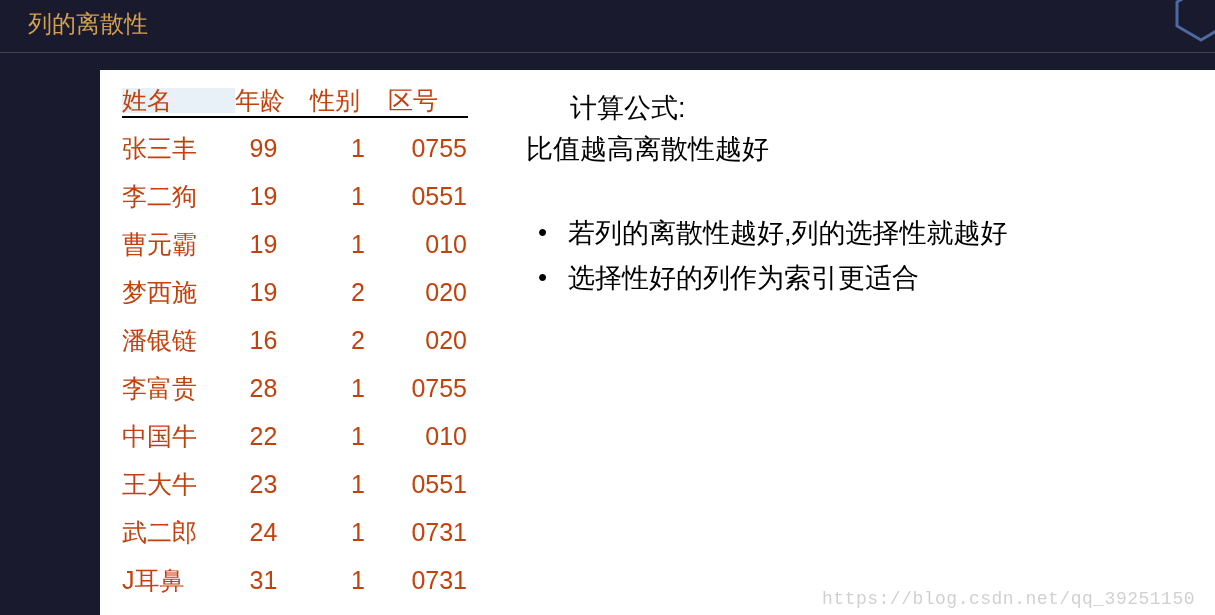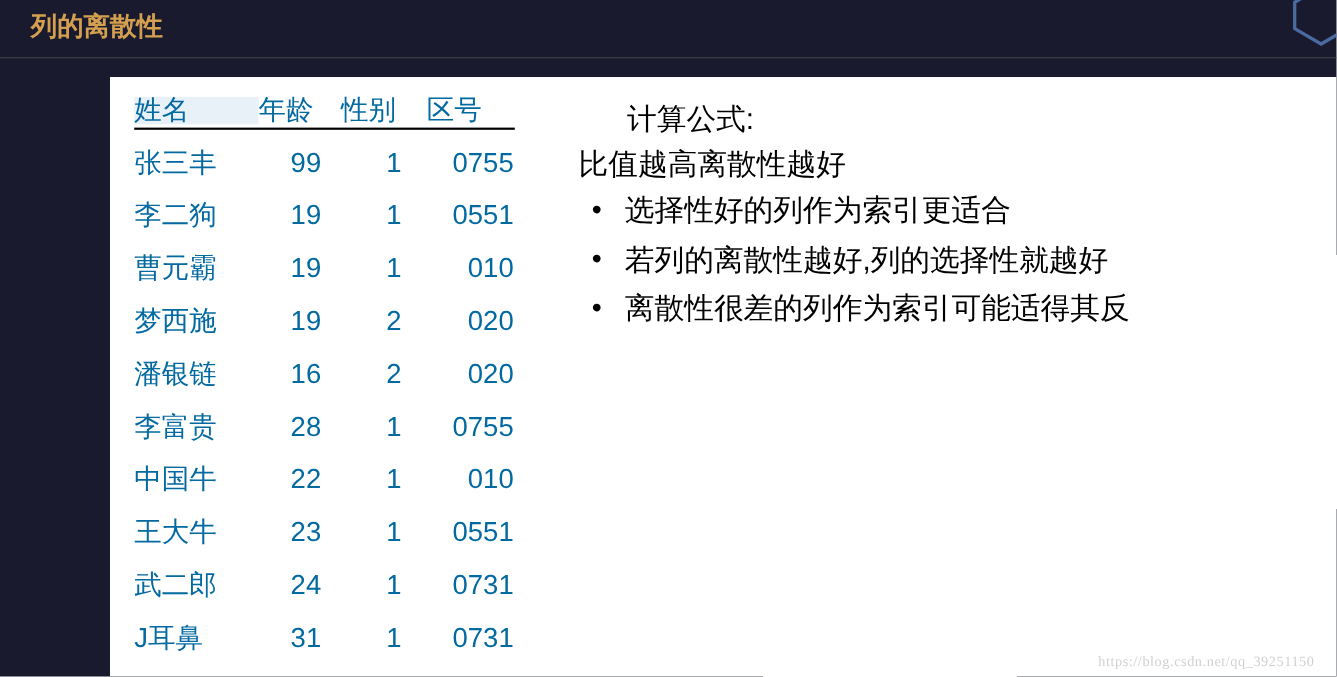--- a/index.html
+++ b/index.html
@@ -15,38 +15,38 @@
       overflow: hidden;
       position: relative;
     }
     .header {
       padding: 8px 28px 12px;
       border-bottom: 1px solid #444;
     }
     .header-title {
       color: #d4a050;
       font-size: 24px;
-      font-weight: bold;
+      font-weight: normal;
     }
     .content-panel {
       position: absolute;
       top: 70px;
       left: 100px;
       right: 0;
       bottom: 0;
       background: #ffffff;
       padding: 18px 0 0 22px;
     }
     .panel-inner {
       display: flex;
       gap: 58px;
     }
     .table-area {
       font-size: 25px;
-      color: #0369a1;
+      color: #c2410c;
       line-height: 1.0;
     }
     .table-header-row {
       display: flex;
       border-bottom: 2px solid #000;
       padding-bottom: 3px;
       margin-bottom: 6px;
     }
     .th-name {
       width: 113px;
@@ -64,21 +64,21 @@
     .data-row {
       display: flex;
       height: 48px;
       align-items: center;
     }
     .td-name {
       width: 113px;
     }
     .td-age {
       width: 75px;
-      text-align: right;
+      text-align: center;
       padding-right: 18px;
     }
     .td-sex {
       width: 65px;
       text-align: right;
       padding-right: 10px;
     }
     .td-area {
       width: 92px;
       text-align: right;
@@ -94,42 +94,43 @@
       margin-bottom: 68px;
     }
     .formula-label {
       margin-bottom: 0;
       margin-left: 44px;
     }
     .formula {
       margin-bottom: 42px;
     }
     .ratio-line {
+      margin-bottom: 42px;
     }
     .bullets {
       list-style: none;
     }
     .bullets li {
       position: relative;
       padding-left: 42px;
       line-height: 1.65;
     }
     .bullets li::before {
       content: "•";
       position: absolute;
       left: 12px;
       font-size: 26px;
     }
     .watermark {
       position: absolute;
       right: 20px;
       bottom: 6px;
       color: rgba(120,120,120,0.35);
-      font-size: 13px;
-      font-family: Liberation Serif, serif;
+      font-size: 18px;
+      font-family: Liberation Mono, monospace;
       letter-spacing: 0.5px;
     }
     .corner-logo {
       position: absolute;
       top: 0;
       right: 0;
       width: 50px;
       height: 50px;
       overflow: hidden;
     }
@@ -222,22 +223,21 @@
         <div class="td-age">31</div>
         <div class="td-sex">1</div>
         <div class="td-area">0731</div>
       </div>
     </div>
 
     <div class="right-text">
       <div class="formula-label">计算公式:</div>
       <div class="ratio-line">比值越高离散性越好</div>
       <ul class="bullets">
+        <li>若列的离散性越好,列的选择性就越好</li>
         <li>选择性好的列作为索引更适合</li>
-        <li>若列的离散性越好,列的选择性就越好</li>
-        <li>离散性很差的列作为索引可能适得其反</li>
       </ul>
     </div>
 
   </div>
 </div>
 
 <div class="watermark">https://blog.csdn.net/qq_39251150</div>
 
 </body></html>

